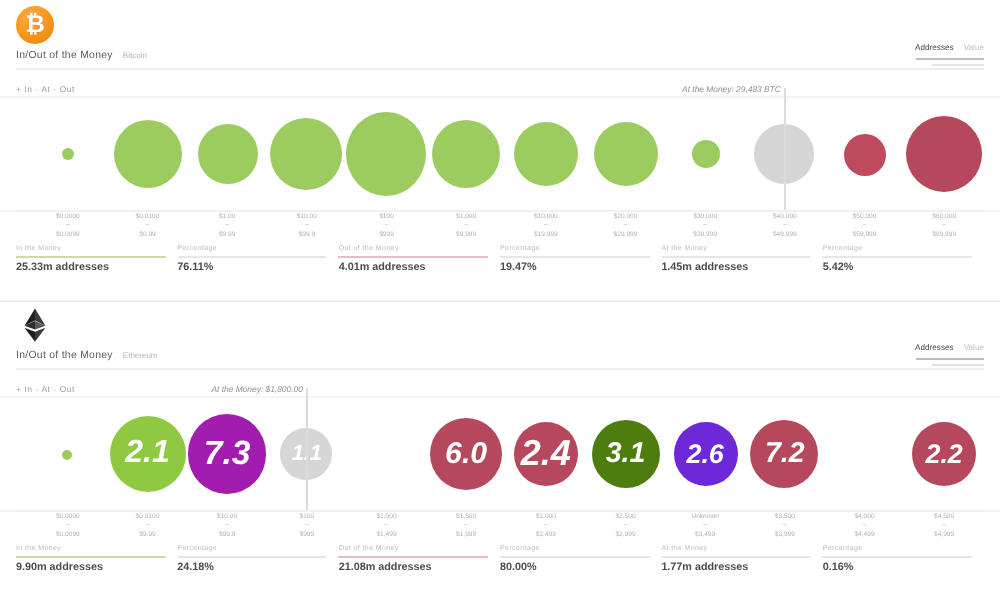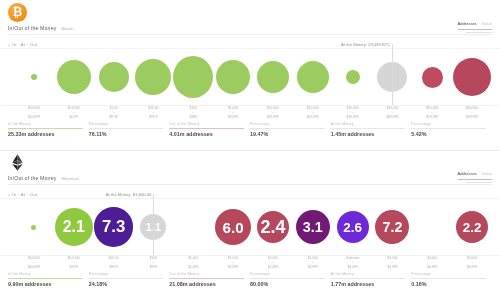--- a/index.html
+++ b/index.html
@@ -71,20 +71,21 @@
   .axis-caption {
     position: absolute; left: 8px; top: 42px;
     font-size: 4.2px; color: #9a9a9a; letter-spacing: .3px;
     white-space: nowrap;
   }
 
   
   .plot {
     position: absolute; left: 0; right: 0; top: 48px;
     height: 58px;
+    font-style: italic;
   }
   .plot-bg-top, .plot-bg-bot {
     position: absolute; left: 0; right: 0; height: 1px; background: #f4f4f4;
   }
   .plot-bg-top { top: 0; }
   .plot-bg-bot { bottom: 0; }
 
   .bubble-row {
     position: absolute; left: 0; top: 0; width: 500px; height: 58px;
   }
@@ -292,41 +293,41 @@
           <div class="bubble-row">
             <div class="bubble-cell" style="left:14.000000000000004px;width:39.833333333333336px">
               <div class="bubble" style="width:5px;height:5px;background:#9ccc5f"></div>
             </div>
             <div class="bubble-cell" style="left:53.83333333333333px;width:39.833333333333336px">
               <div class="bubble" style="width:38px;height:38px;background:#8ec93f">
                 <span class="bubble-label" style="font-size:15.959999999999999px">2.1</span>
               </div>
             </div>
             <div class="bubble-cell" style="left:93.66666666666667px;width:39.833333333333336px">
-              <div class="bubble" style="width:40px;height:40px;background:#4c1d95">
+              <div class="bubble" style="width:40px;height:40px;background:#a21caf">
                 <span class="bubble-label" style="font-size:16.8px">7.3</span>
               </div>
             </div>
             <div class="bubble-cell" style="left:133.50000000000003px;width:39.833333333333336px">
               <div class="bubble" style="width:26px;height:26px;background:#d6d6d6">
                 <span class="bubble-label" style="font-size:10.92px">1.1</span>
               </div>
             </div>
             <div class="bubble-cell" style="left:213.16666666666669px;width:39.833333333333336px">
               <div class="bubble" style="width:36px;height:36px;background:#b5485c">
                 <span class="bubble-label" style="font-size:15.12px">6.0</span>
               </div>
             </div>
             <div class="bubble-cell" style="left:253.00000000000003px;width:39.833333333333336px">
               <div class="bubble" style="width:32px;height:32px;background:#b5485c">
                 <span class="bubble-label" style="font-size:18px">2.4</span>
               </div>
             </div>
             <div class="bubble-cell" style="left:292.8333333333333px;width:39.833333333333336px">
-              <div class="bubble" style="width:34px;height:34px;background:#701a75">
+              <div class="bubble" style="width:34px;height:34px;background:#4d7c0f">
                 <span class="bubble-label" style="font-size:14.28px">3.1</span>
               </div>
             </div>
             <div class="bubble-cell" style="left:332.6666666666667px;width:39.833333333333336px">
               <div class="bubble" style="width:32px;height:32px;background:#6d28d9">
                 <span class="bubble-label" style="font-size:13.44px">2.6</span>
               </div>
             </div>
             <div class="bubble-cell" style="left:372.5px;width:39.833333333333336px">
               <div class="bubble" style="width:34px;height:34px;background:#b5485c">

